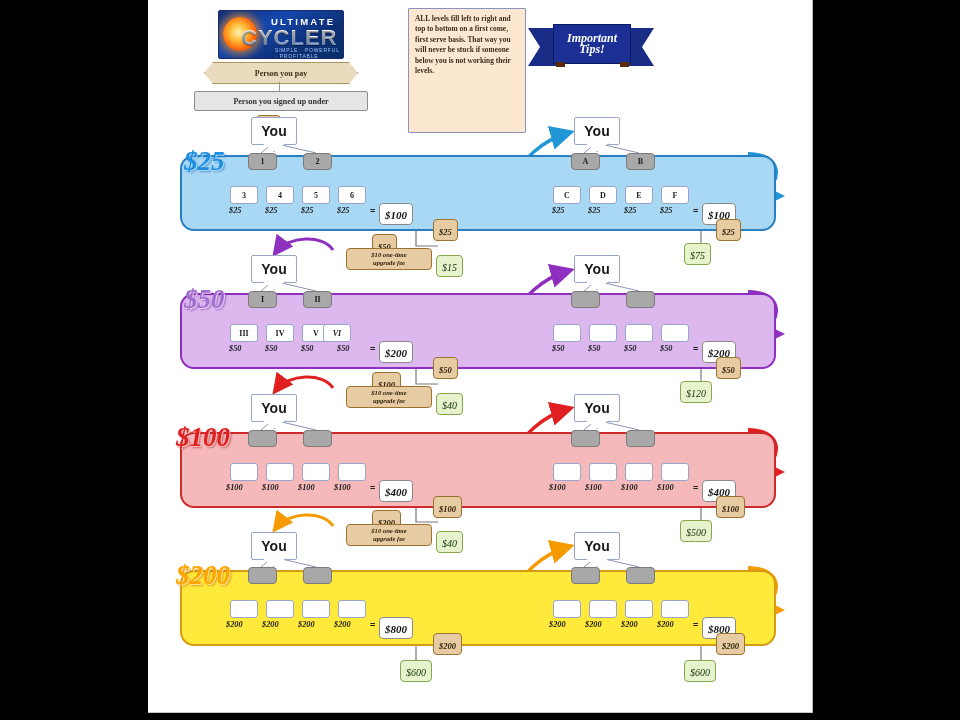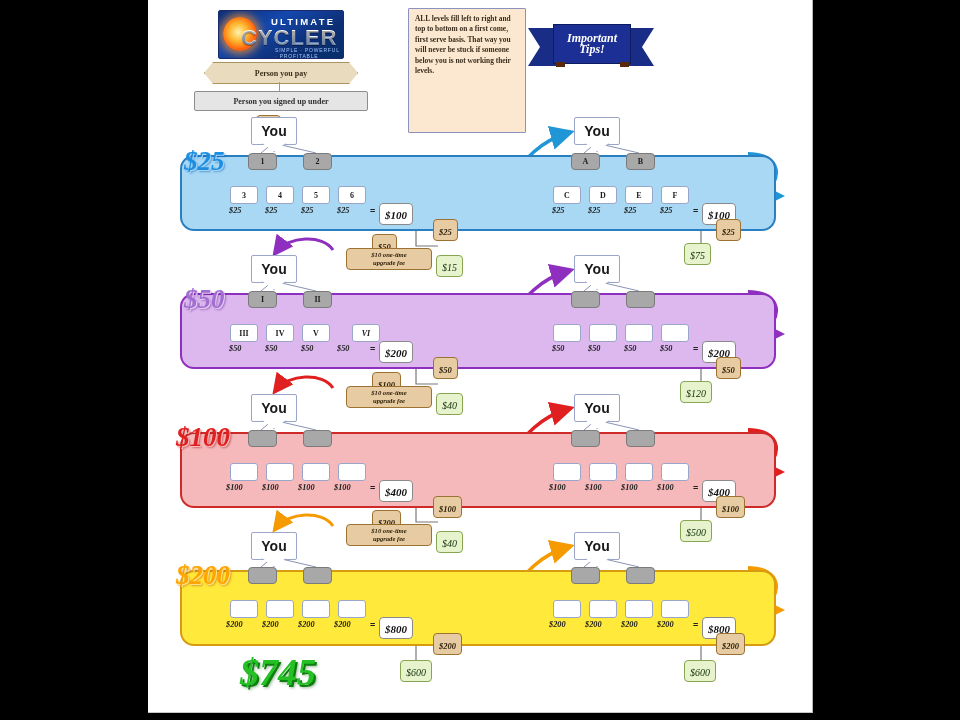--- a/index.html
+++ b/index.html
@@ -298,21 +298,21 @@
       </div>
   <div class="abs nd2" style="left:82px;top:324px;">
     <span>III</span>
       </div>
   <div class="abs nd2" style="left:118px;top:324px;">
     <span>IV</span>
       </div>
   <div class="abs nd2" style="left:154px;top:324px;">
     <span>V</span>
       </div>
-  <div class="abs nd2" style="left:204px;top:324px;font-style:italic;">
+  <div class="abs nd2" style="left:175px;top:324px;font-style:italic;">
     <span>VI</span>
       </div>
   <div class="abs amt" style="left:81px;top:344px;">$50</div>
   <div class="abs amt" style="left:117px;top:344px;">$50</div>
   <div class="abs amt" style="left:153px;top:344px;">$50</div>
   <div class="abs amt" style="left:189px;top:344px;">$50</div>
   <div class="abs eq" style="left:222px;top:344px;">=</div>
   <div class="abs sumbox" style="left:231px;top:341px;">
     <span>$200</span></div>
   <div class="abs tanbox" style="left:285px;top:357px;">
@@ -499,21 +499,20 @@
   <div class="abs amt" style="left:401px;top:620px;">$200</div>
   <div class="abs amt" style="left:437px;top:620px;">$200</div>
   <div class="abs amt" style="left:473px;top:620px;">$200</div>
   <div class="abs amt" style="left:509px;top:620px;">$200</div>
   <div class="abs eq" style="left:545px;top:620px;">=</div>
   <div class="abs sumbox" style="left:554px;top:617px;">
     <span>$800</span></div>
   <div class="abs tanbox" style="left:568px;top:633px;">
     <span>$200</span></div>
 
-  <div class="abs total" style="left:92px;top:650px;">$745</div>
   <div class="abs greenbox" style="left:252px;top:660px;">
     <span>$600</span></div>
 
   <div class="abs greenbox" style="left:536px;top:660px;">
     <span>$600</span></div>
 
 </div>
 </div>
 
 </body></html>

